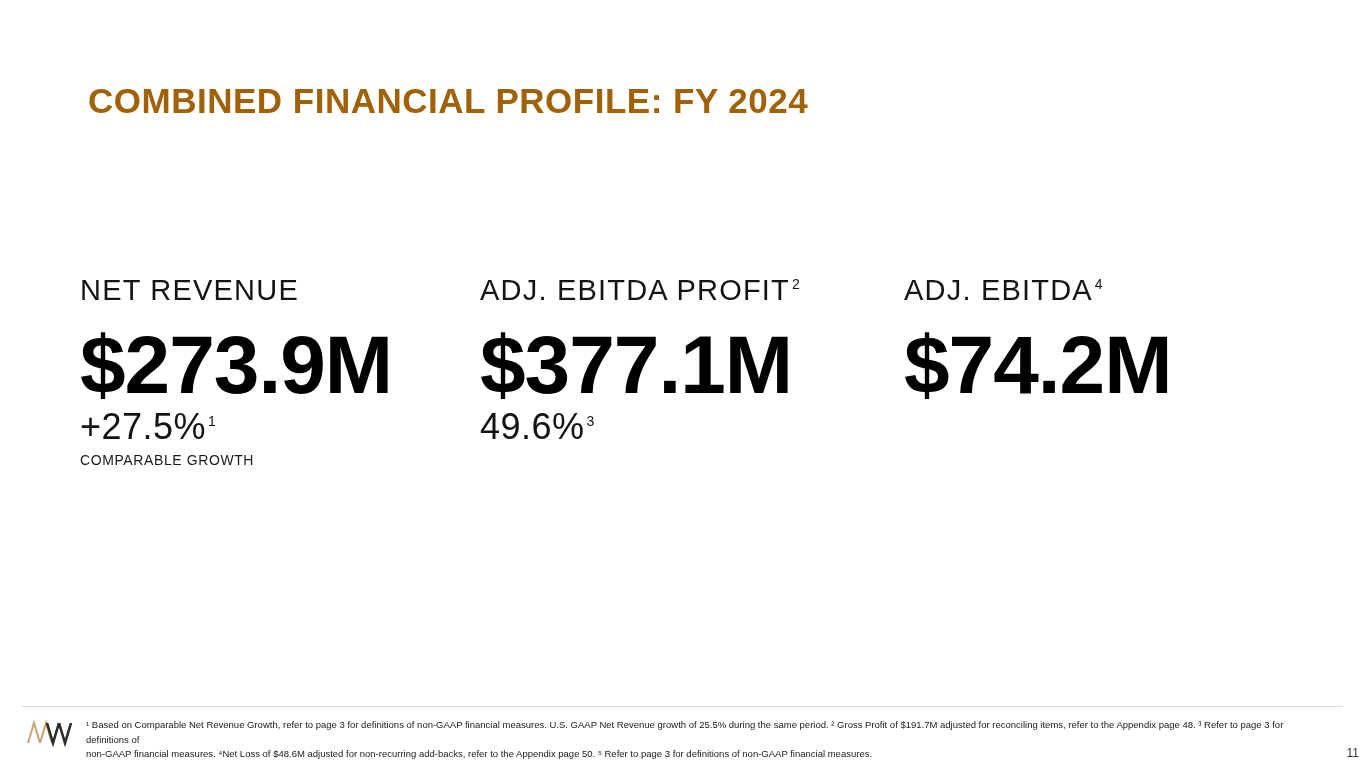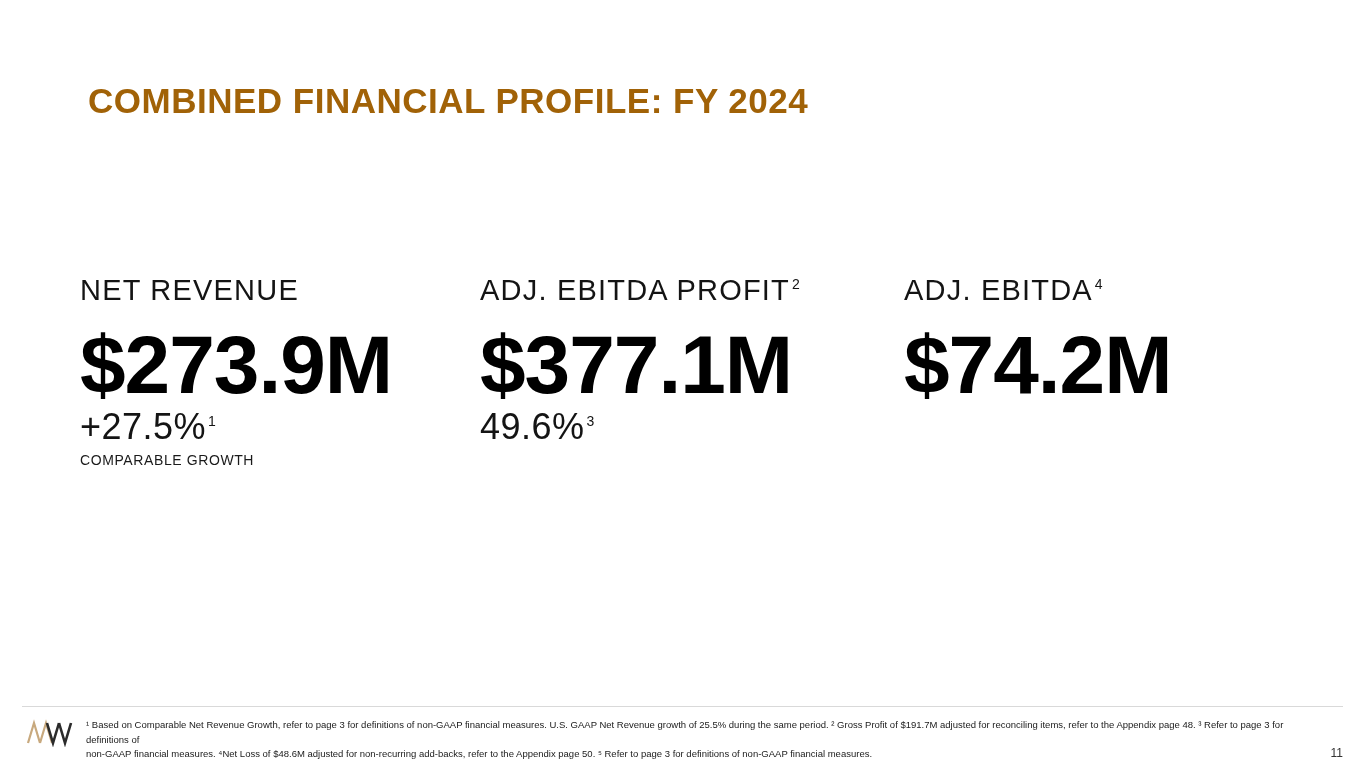--- a/index.html
+++ b/index.html
@@ -137,21 +137,21 @@
     right: 60px;
     top: 12px;
     font-size: 9.5px;
     line-height: 1.55;
     color: #1a1a1a;
     text-align: left;
   }
 
   .page-number {
     position: absolute;
-    right: 22px;
+    right: 6px;
     bottom: 8px;
     font-size: 12px;
     color: #333333;
   }
 </style>
 </head>
 <body>
 
 <div class="slide">
 

